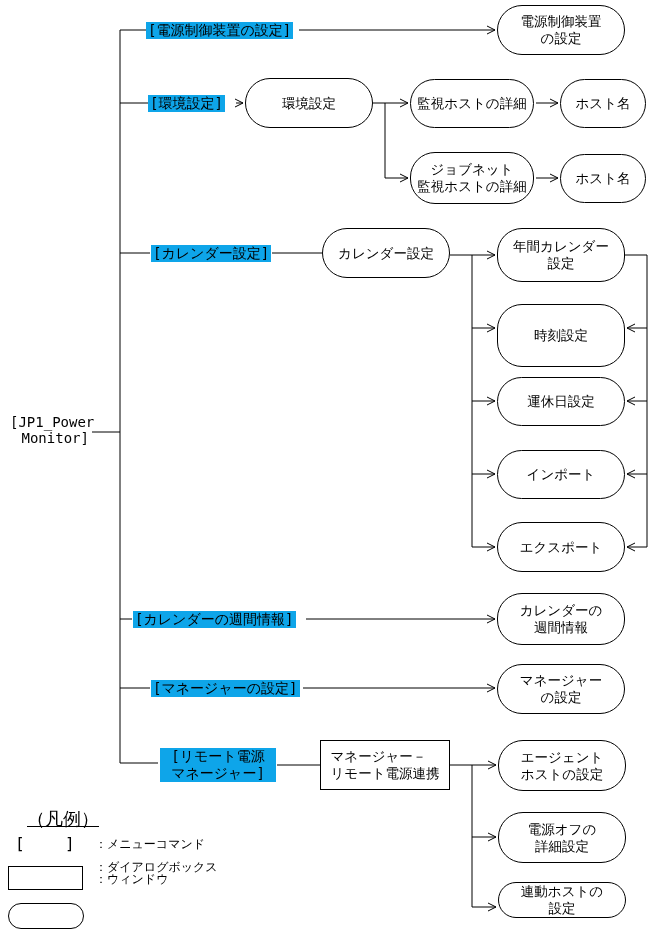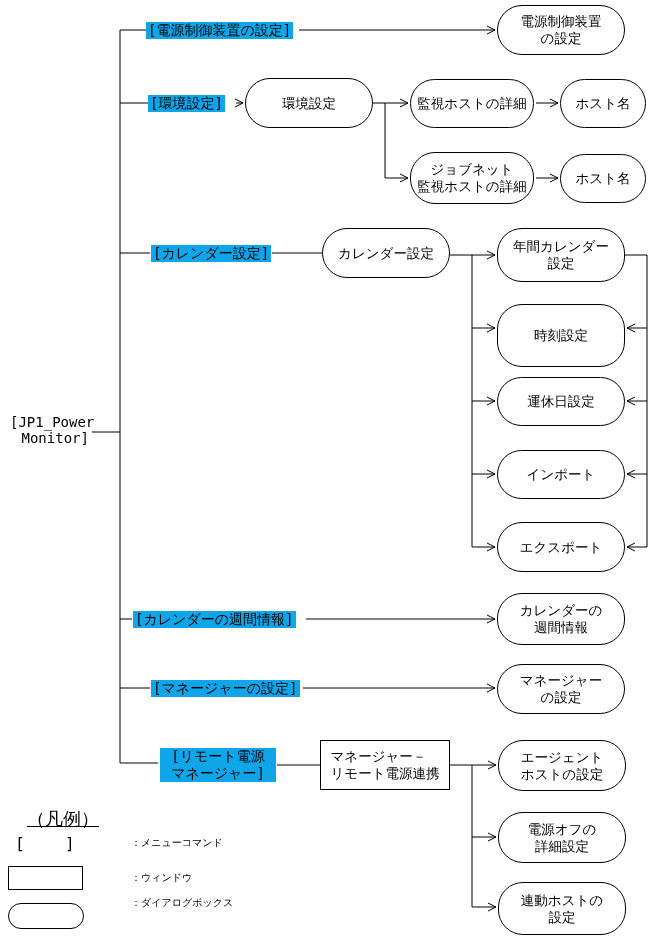--- a/index.html
+++ b/index.html
@@ -21,21 +21,21 @@
   }
   .win-rect{
     position:absolute;box-sizing:border-box;border:1px solid #000;border-radius:0;
     background:#ffffff;display:flex;align-items:center;justify-content:center;
     text-align:left;font-size:13.5px;line-height:17px;white-space:pre;z-index:2;
   }
   .root-label{
     position:absolute;font-size:14px;line-height:16px;white-space:pre;text-align:center;z-index:2;
   }
   .legend-title{position:absolute;font-size:18px;white-space:pre;z-index:2;text-decoration:underline;}
-  .legend-text{position:absolute;font-size:10px;white-space:pre;z-index:2;margin-left:36px;}
+  .legend-text{position:absolute;font-size:12px;white-space:pre;z-index:2;}
   .legend-bracket{position:absolute;font-size:16px;z-index:2;}
   .legend-rect{position:absolute;box-sizing:border-box;border:1px solid #000;background:#fff;z-index:2;}
   .legend-oval{position:absolute;box-sizing:border-box;border:1px solid #000;border-radius:13px;background:#fff;z-index:2;}
 </style>
 </head>
 <body>
 
 <div id="stage">
 
   <svg id="wires" viewBox="0 0 665 940" xmlns="http://www.w3.org/2000/svg">
@@ -116,28 +116,28 @@
   <div class="oval" style="left:497px;top:450px;width:128px;height:49px;">インポート</div>
   <div class="oval" style="left:497px;top:522px;width:128px;height:50px;">エクスポート</div>
   <div class="oval" style="left:497px;top:593px;width:128px;height:52px;">カレンダーの
 週間情報</div>
   <div class="oval" style="left:497px;top:664px;width:128px;height:50px;">マネージャー
 の設定</div>
   <div class="oval" style="left:498px;top:812px;width:128px;height:51px;">電源オフの
 詳細設定</div>
   <div class="oval" style="left:498px;top:740px;width:128px;height:51px;">エージェント
 ホストの設定</div>
-  <div class="oval" style="left:498px;top:882px;width:128px;height:53px;">連動ホストの
+  <div class="oval" style="left:498px;top:882px;width:128px;height:36px;">連動ホストの
 設定</div>
 
   <div class="win-rect" style="left:320px;top:740px;width:130px;height:50px;">マネージャー－
 リモート電源連携</div>
 
   <div class="legend-title" style="left:27px;top:807px;">（凡例）</div>
   <span class="legend-bracket" style="left:15px;top:834px;">[</span>
   <span class="legend-bracket" style="left:65px;top:834px;">]</span>
   <div class="legend-text" style="left:95px;top:836px;">：メニューコマンド</div>
   <div class="legend-rect" style="left:8px;top:866px;width:75px;height:24px;"></div>
   <div class="legend-text" style="left:95px;top:871px;">：ウィンドウ</div>
   <div class="legend-oval" style="left:8px;top:903px;width:76px;height:26px;"></div>
-  <div class="legend-text" style="left:95px;top:896px;">：ダイアログボックス</div>
+  <div class="legend-text" style="left:95px;top:859px;">：ダイアログボックス</div>
 
 </div>
 
 </body></html>

